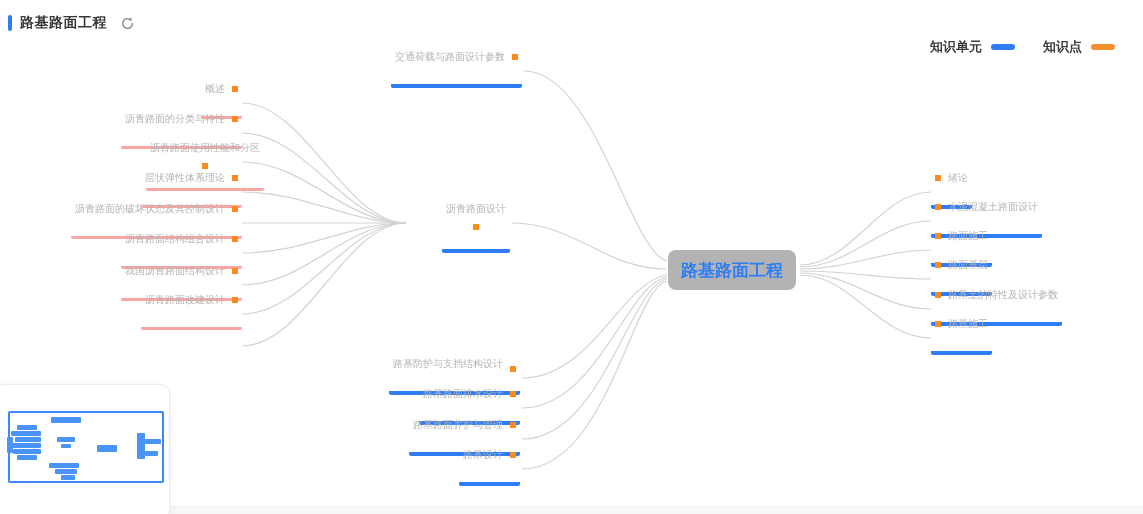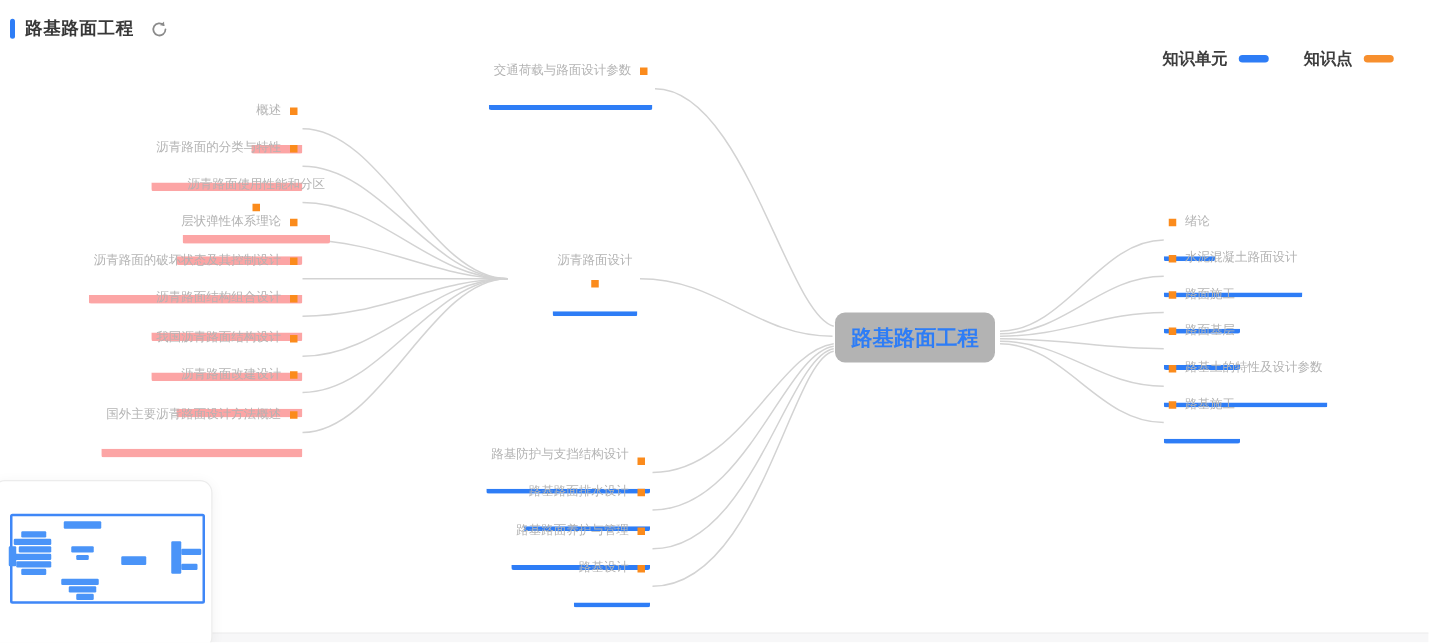--- a/index.html
+++ b/index.html
@@ -20,21 +20,21 @@
   .dash.blue { background:#2e7df6; }
   .dash.orange { background:#f78f2e; }
 
   
   svg.links { position:absolute; left:0; top:0; z-index:1; }
 
   
   .node { position:absolute; z-index:2; display:flex; align-items:center; gap:7px;
           white-space:nowrap; font-size:10px; color:#b3b3b3; line-height:16px;
           padding:0 4px 19px 4px; cursor:pointer; }
-  .node.point { border-bottom:7px solid #fca5a5; border-radius:2px; }
+  .node.point { border-bottom:3px solid #fca5a5; border-radius:2px; }
   .node.unit  { border-bottom:4px solid #2e7df6; border-radius:2px; }
   .sq { width:6px; height:6px; background:#fb8b1c; flex:none; }
 
   .root { position:absolute; left:668px; top:250px; width:128px; height:40px; z-index:3;
           background:#b3b3b3; border-radius:8px; color:#2e7df6; font-weight:bold; font-size:17px;
           display:flex; align-items:center; justify-content:center; cursor:pointer; }
 
   
   .footer-strip { position:absolute; left:0; top:506px; width:1143px; height:8px;
                   background:#f7f7f8; border-top:1px solid #f0f0f0; z-index:1; }
@@ -135,24 +135,20 @@
     <span class="sq"></span>
   </div>
   <div class="node point" style="right:901px; top:263px;">
     <span>我国沥青路面结构设计</span>
     <span class="sq"></span>
   </div>
   <div class="node point" style="right:901px; top:292px;">
     <span>沥青路面改建设计</span>
     <span class="sq"></span>
   </div>
-  <div class="node point" style="right:901px; top:324px;">
-    <span>国外主要沥青路面设计方法概述</span>
-    <span class="sq"></span>
-  </div>
 
   <div class="node unit" style="right:623px; top:356px;align-items:flex-end;">
     <span>路基防护与支挡结构设计</span>
     <span class="sq"></span>
   </div>
   <div class="node unit" style="right:623px; top:386px;">
     <span>路基路面排水设计</span>
     <span class="sq"></span>
   </div>
   <div class="node unit" style="right:623px; top:417px;">

